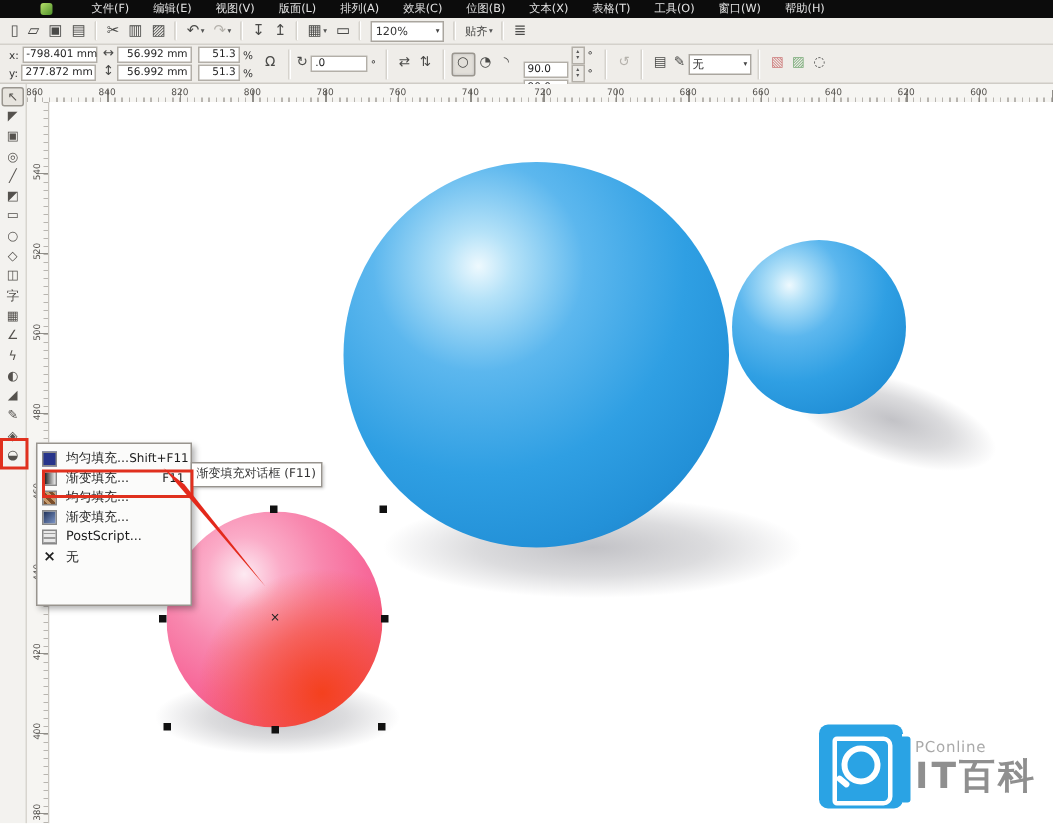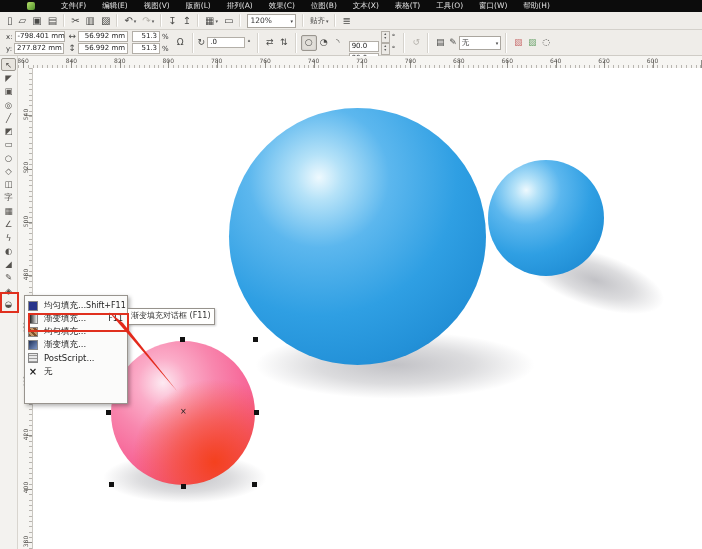--- a/index.html
+++ b/index.html
@@ -554,14 +554,26 @@
   <div class="redbox" style="left:28px;top:313px;width:97px;height:15px;"></div>
 
   <div id="tooltip">
     <span>渐变填充对话框 (F11)</span>
   </div>
 
   <svg id="arrow-svg" width="702" height="549" viewBox="0 0 702 549">
     <polygon points="109,312 123,323 177,391" fill="#e3291b"></polygon>
   </svg>
 
+  <div id="watermark">
+    <div id="wm-logo">
+      <div id="wm-book"></div>
+      <div id="wm-flap"></div>
+      <div id="wm-lens"></div>
+      <div id="wm-lens-handle"></div>
+    </div>
+    <div id="wm-text">
+      <span id="wm-brand">PConline</span>
+      <span id="wm-title">IT百科</span>
+    </div>
+  </div>
 
 </div>
 
 </body></html>

